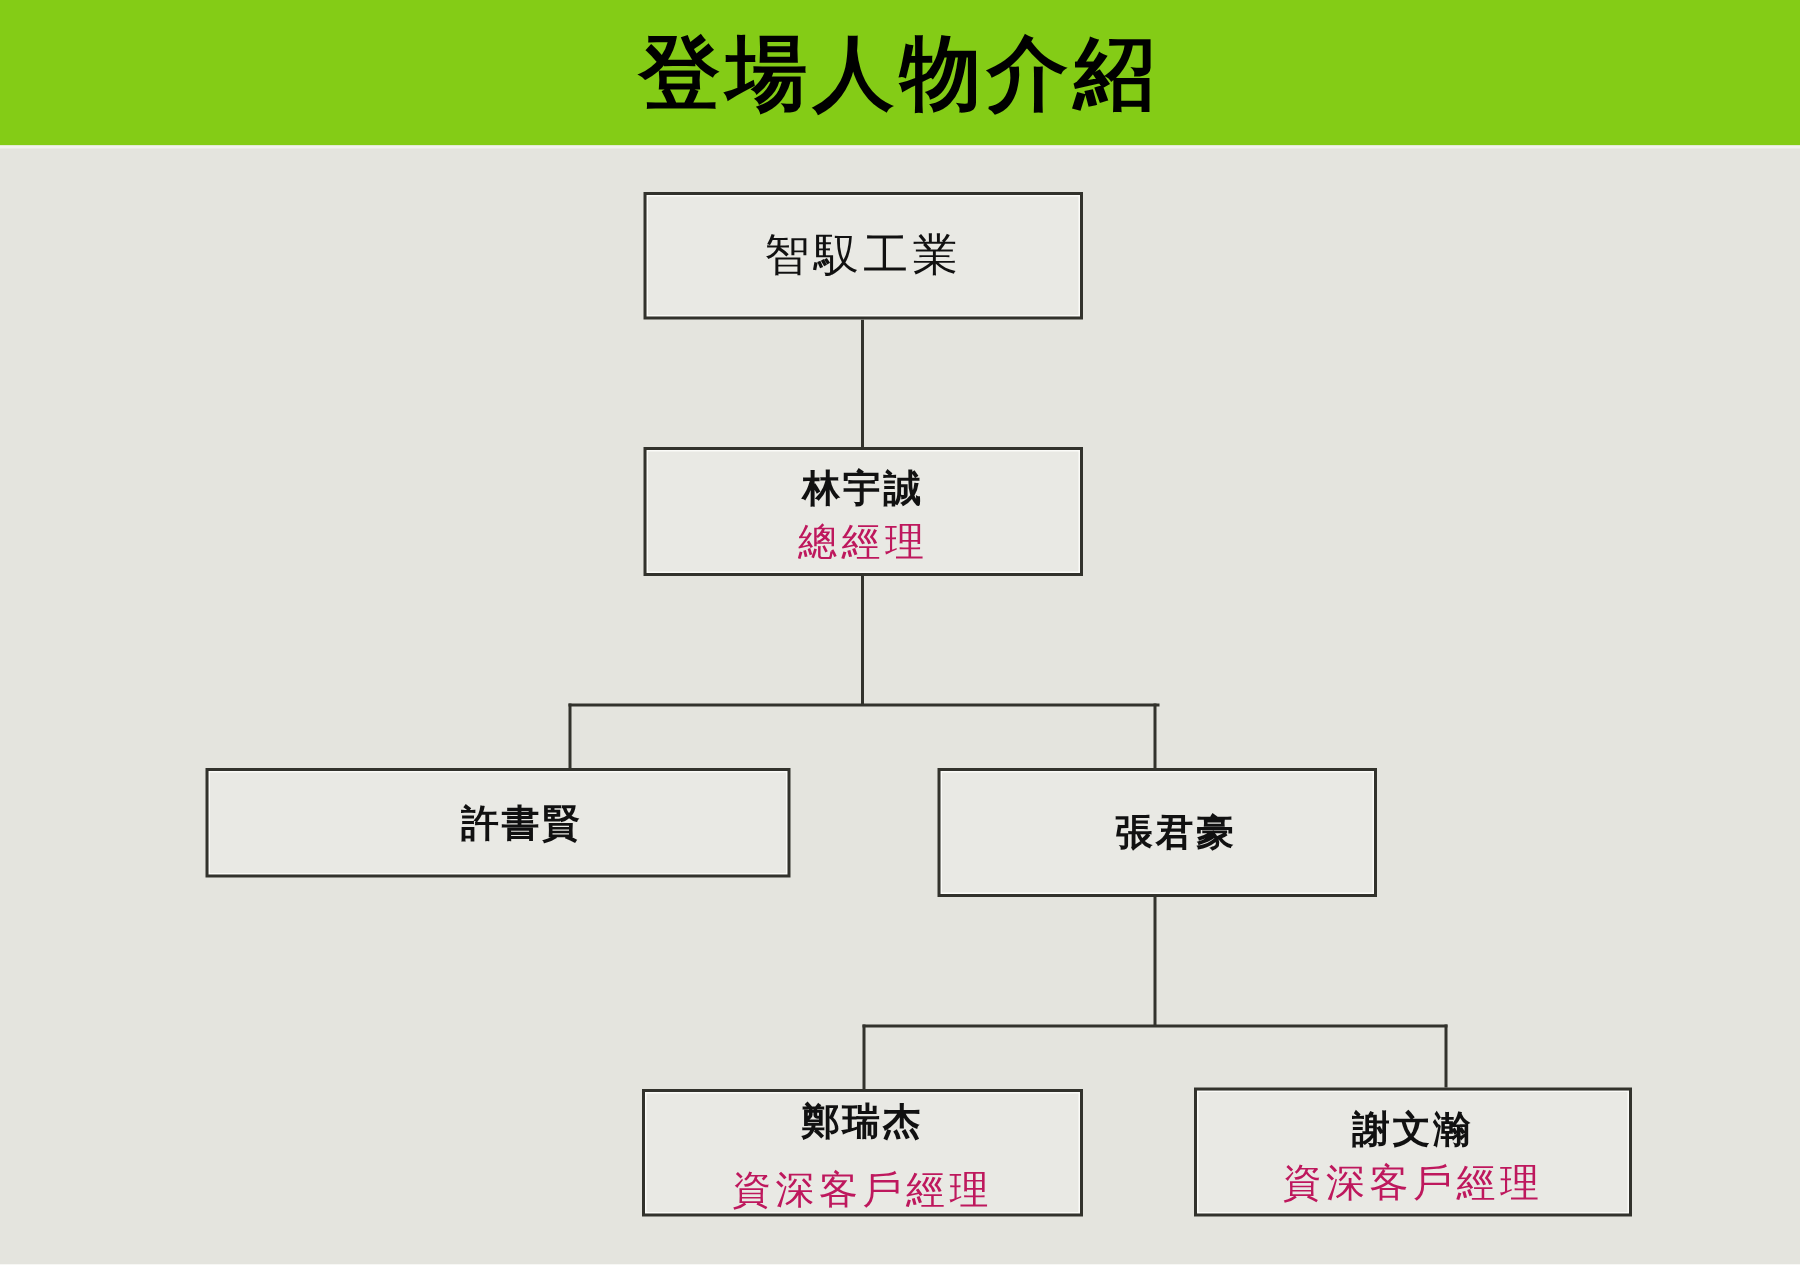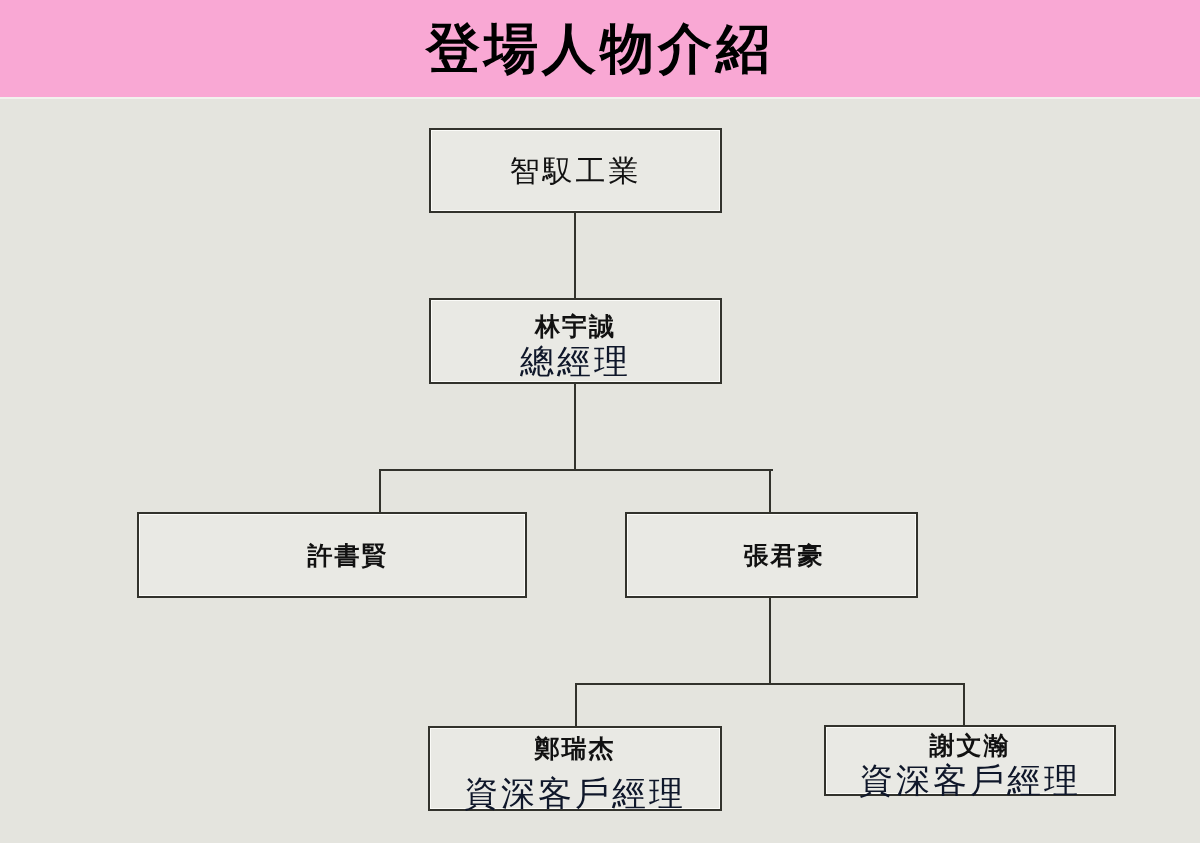--- a/index.html
+++ b/index.html
@@ -13,21 +13,21 @@
     width: 1200px;
     height: 843px;
     background: #ffffff;
     overflow: hidden;
   }
   .title-band {
     position: absolute;
     left: 0; top: 0;
     width: 1200px;
     height: 97px;
-    background: #f9a8d4;
+    background: #84cc16;
     display: flex;
     align-items: center;
     justify-content: center;
   }
   .page-title {
     margin: 0;
     padding-top: 2px;
     font-size: 54px;
     font-weight: 700;
     letter-spacing: 4px;
@@ -63,33 +63,33 @@
     line-height: 40px;
     color: #111111;
     white-space: nowrap;
   }
   .node-company .node-name {
     font-weight: 400;
     font-size: 30px;
     letter-spacing: 3px;
   }
   .node-role {
-    font-size: 34px;
+    font-size: 26px;
     font-weight: 400;
     letter-spacing: 3px;
     line-height: 31px;
-    color: #0f172a;
+    color: #be185d;
     white-space: nowrap;
   }
   .n1 { left: 429px; top: 128px; width: 293px; height: 85px; }
   .n2 { left: 429px; top: 298px; width: 293px; height: 86px; }
-  .n3 { left: 137px; top: 512px; width: 390px; height: 86px; padding-left: 32px; }
+  .n3 { left: 137px; top: 512px; width: 390px; height: 73px; padding-left: 32px; }
   .n4 { left: 625px; top: 512px; width: 293px; height: 86px; padding-left: 25px; }
   .n5 { left: 428px; top: 726px; width: 294px; height: 85px; justify-content: space-between; }
-  .n6 { left: 824px; top: 725px; width: 292px; height: 71px; }
+  .n6 { left: 796px; top: 725px; width: 292px; height: 86px; }
 
   .conn {
     position: absolute;
     background: #32322c;
   }
   .conn.v { width: 2px; }
   .conn.h { height: 2px; }
   .c-v1 { left: 574px; top: 213px; height: 85px; }
   .c-v2 { left: 574px; top: 384px; height: 86px; }
   .c-h1 { left: 379px; top: 469px; width: 394px; }

